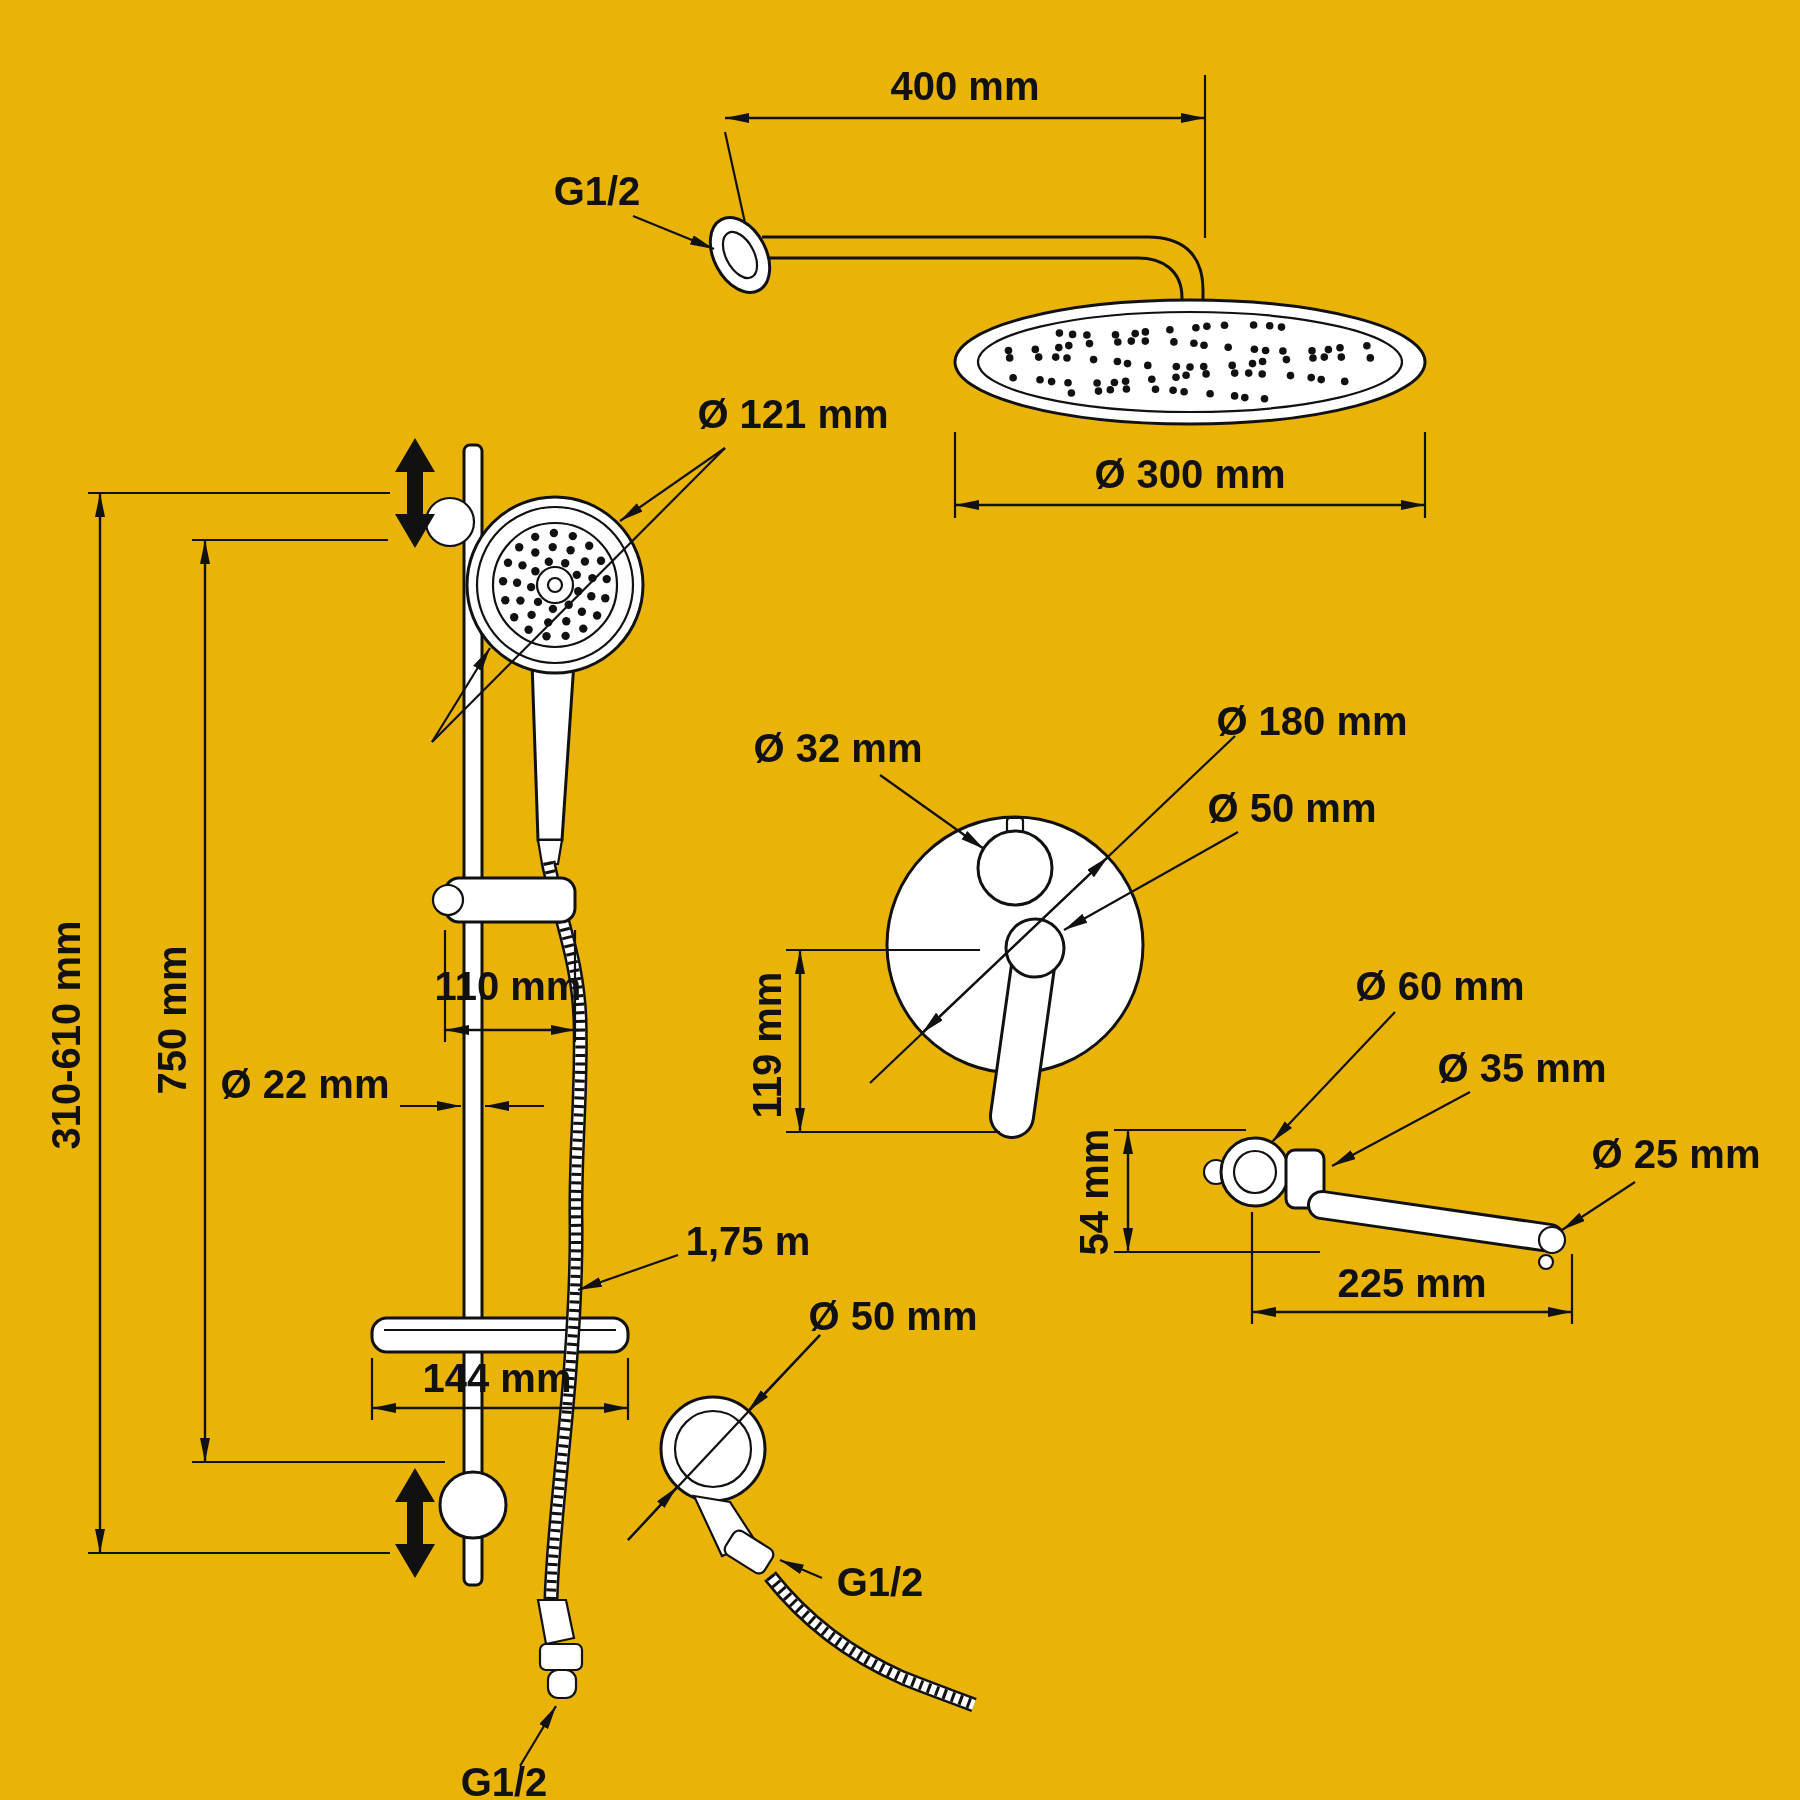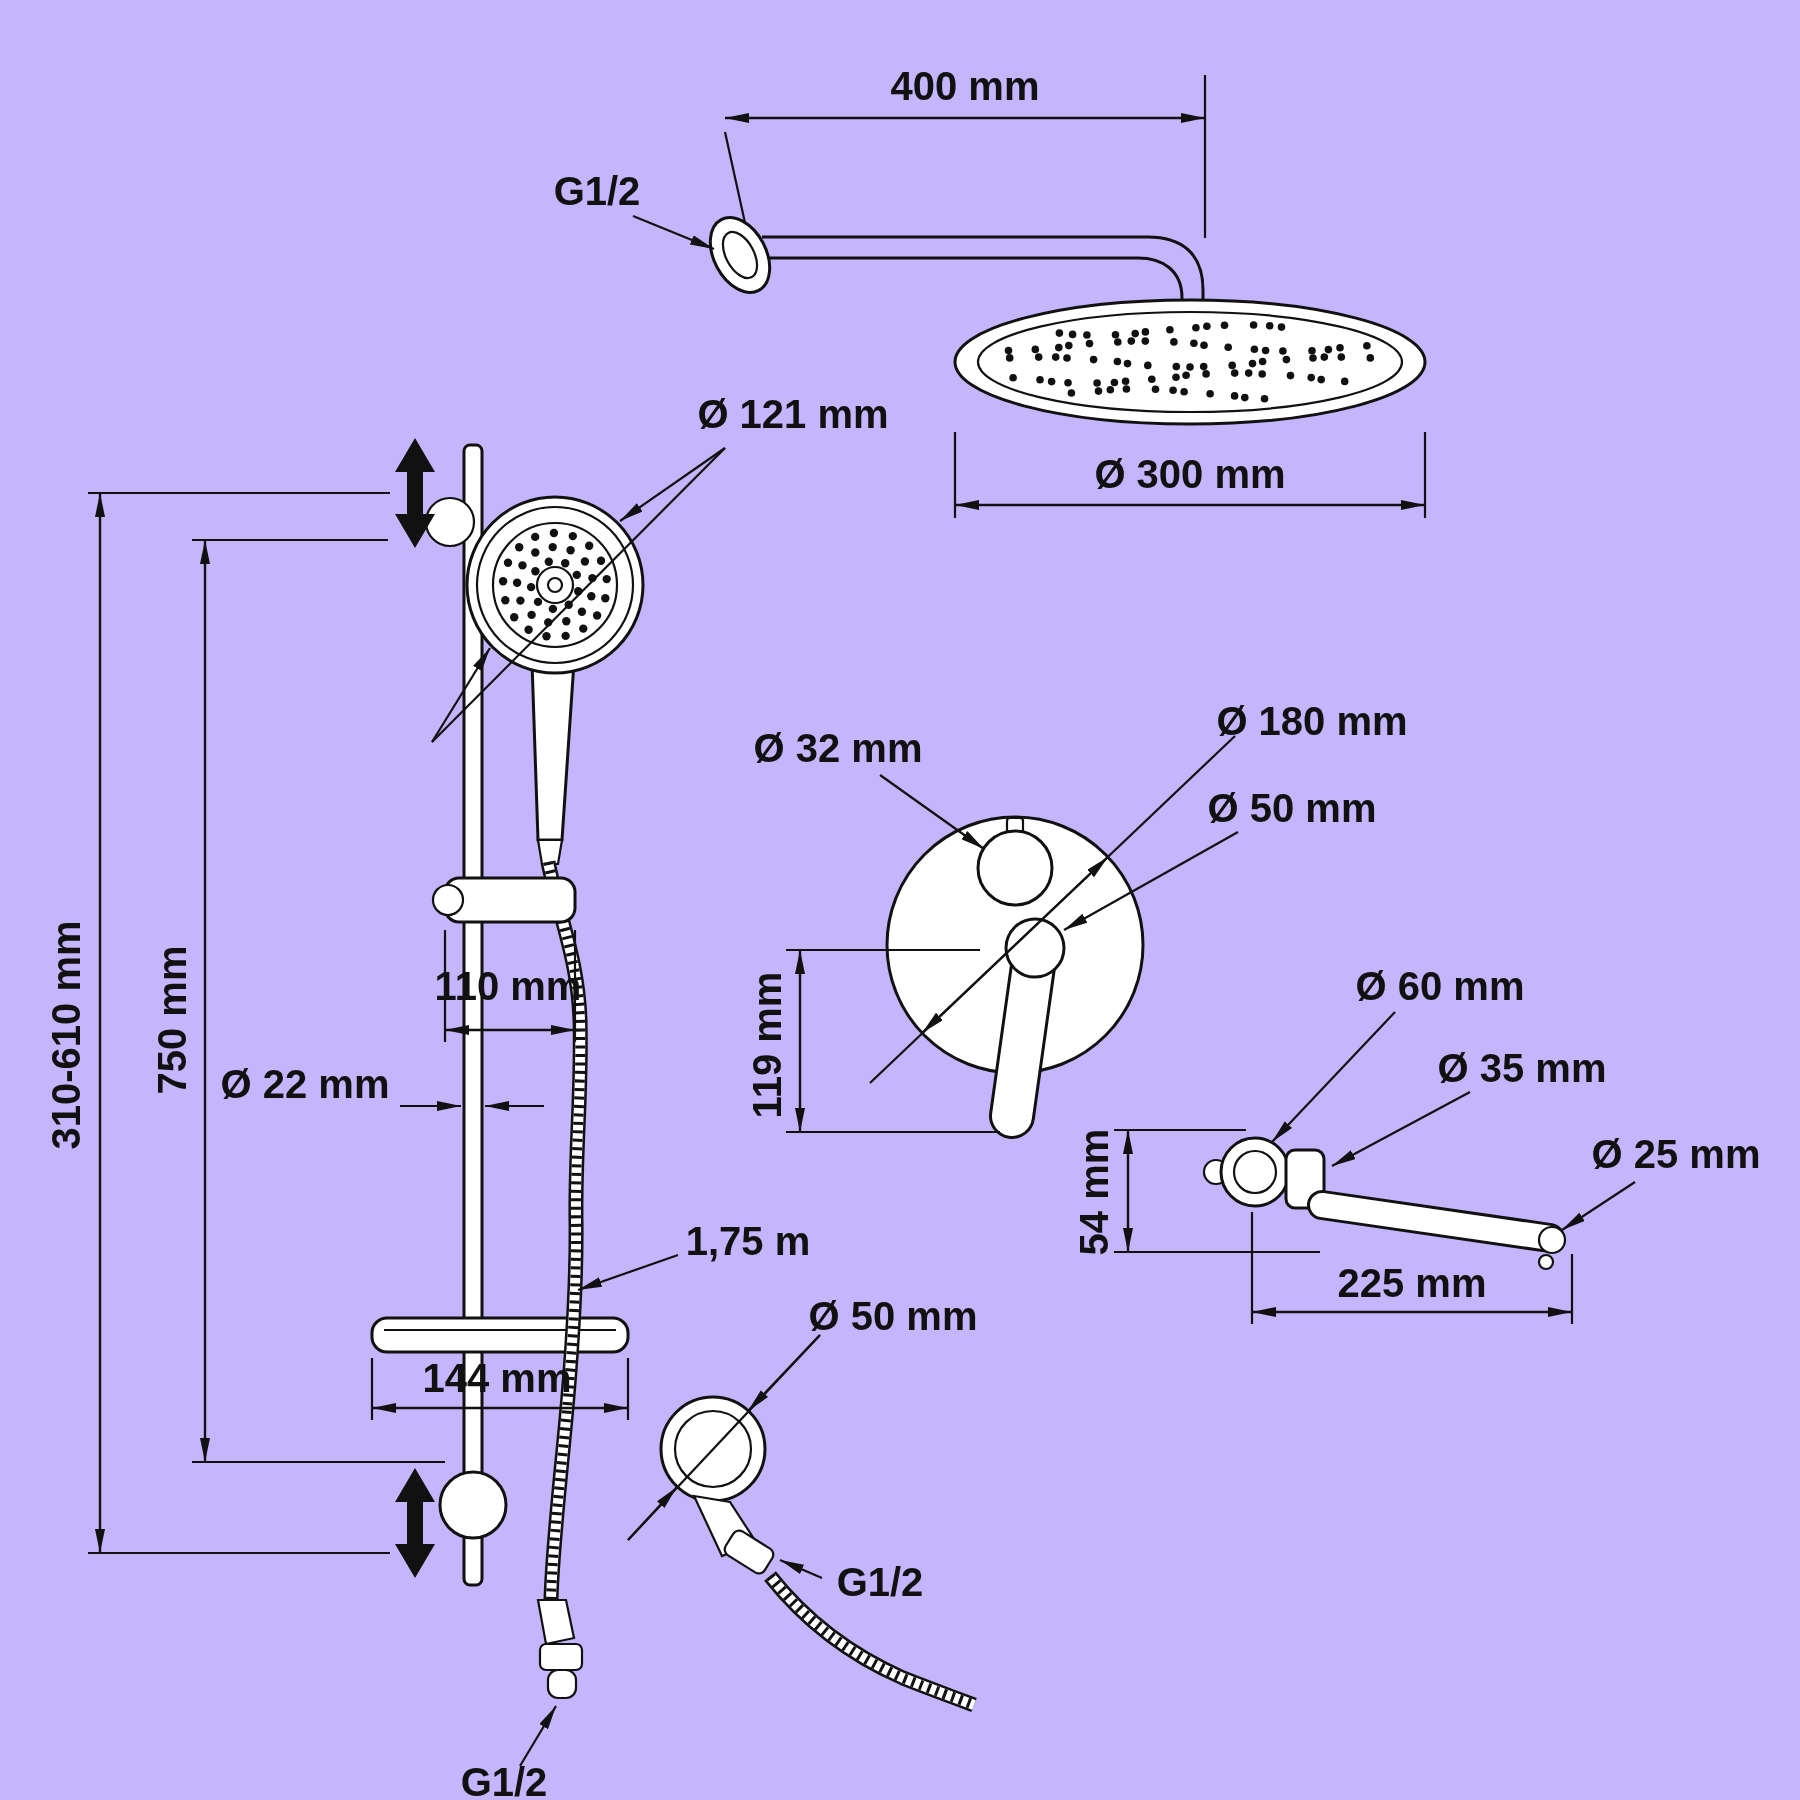--- a/index.html
+++ b/index.html
@@ -1,16 +1,16 @@
 <!DOCTYPE html>
 <html><head>
 <meta charset="utf-8">
 <style>
   html,body{margin:0;padding:0;background:#ffffff;}
-  .stage{position:relative;width:1800px;height:1800px;background:#c4b5fd;}
+  .stage{position:relative;width:1800px;height:1800px;background:#eab308;}
   svg{display:block;}
   .lbl{font-family:"Liberation Sans",sans-serif;font-weight:bold;font-size:40px;fill:#111;}
   .ol{fill:#fff;stroke:#111;stroke-width:3;}
   .ol2{fill:#fff;stroke:#111;stroke-width:2.2;}
   .ln{fill:none;stroke:#111;stroke-width:3;}
   .thin{fill:none;stroke:#111;stroke-width:2.2;}
   .dim{fill:none;stroke:#111;stroke-width:2.4;}
   .blk{fill:#111;stroke:none;}
   .dots{fill:#111;stroke:none;}
   .hose-o{fill:none;stroke:#111;stroke-width:15;}

